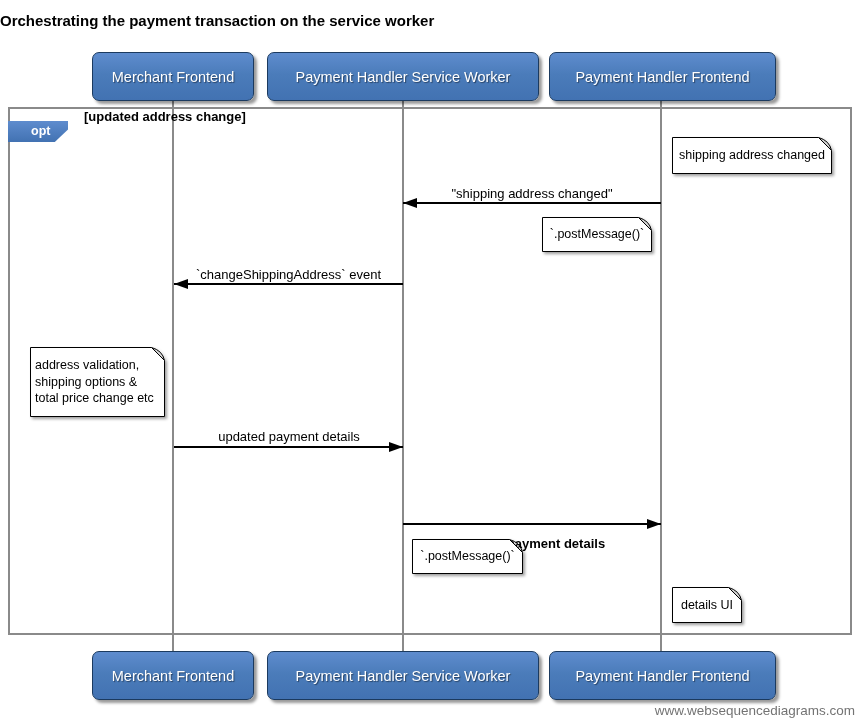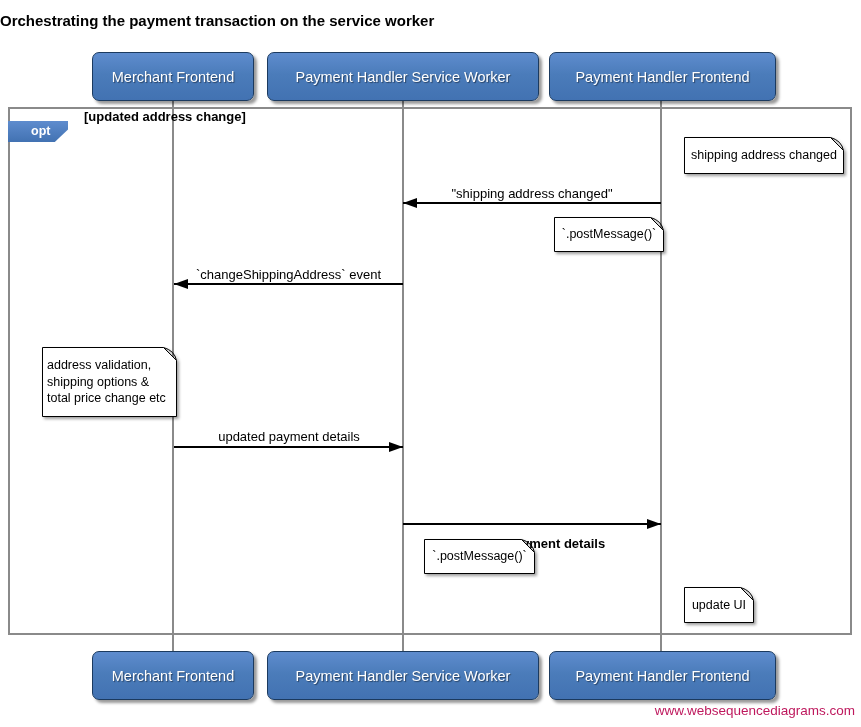--- a/index.html
+++ b/index.html
@@ -28,29 +28,29 @@
     background:linear-gradient(#5e8cce,#4272b2);
     clip-path:polygon(0 0,100% 0,100% 40%,78% 100%,0 100%);
     color:#fff;font-weight:bold;font-size:12.5px;line-height:20px;padding-left:23px;margin-top:14px;
   }
   .condition{position:absolute;left:84px;top:109px;font-size:13px;font-weight:bold;}
   .msg-line{position:absolute;height:2px;background:#000;}
   .ah{position:absolute;width:0;height:0;border-top:5px solid transparent;border-bottom:5px solid transparent;}
   .ah-left{border-right:14px solid #000;}
   .ah-right{border-left:14px solid #000;}
   .msg-label{position:absolute;font-size:13px;text-align:center;white-space:nowrap;}
-  .note{position:absolute;filter:drop-shadow(2.5px 2.5px 1.5px rgba(0,0,0,0.38));margin-left:12px;}
+  .note{position:absolute;filter:drop-shadow(2.5px 2.5px 1.5px rgba(0,0,0,0.38));}
   .note svg{display:block;}
   .note-text{
     position:absolute;left:0;top:0;right:0;bottom:0;
     display:flex;align-items:center;justify-content:center;
     font-size:12.5px;line-height:1.35;white-space:pre-line;
   }
   .note-text.left{justify-content:flex-start;text-align:left;padding:8px 5px;}
-  .footer{position:absolute;right:6px;top:703px;font-size:13.5px;color:#be185d;}
+  .footer{position:absolute;right:6px;top:703px;font-size:13.5px;color:#737373;}
 </style>
 </head>
 <body>
 
 <div id="diagram">
 
   <div class="title">Orchestrating the payment transaction on the service worker</div>
 
   <div class="lifeline" style="left:172px;"></div>
   <div class="lifeline" style="left:402px;"></div>
@@ -114,21 +114,21 @@
       <path d="M97.5,0.5 Q108.5,3.5 110.5,13.5" fill="none" stroke="#000"></path>
     </svg>
     <div class="note-text">`.postMessage()`</div>
   </div>
 
   <div class="note" style="left:672px;top:587px;">
     <svg width="70" height="36">
       <path d="M0.5,0.5 L56.5,0.5 L69.5,13.5 L69.5,35.5 L0.5,35.5 Z" fill="#fff" stroke="#000"></path>
       <path d="M56.5,0.5 Q67.5,3.5 69.5,13.5" fill="none" stroke="#000"></path>
     </svg>
-    <div class="note-text">update UI</div>
+    <div class="note-text">details UI</div>
   </div>
 
   <div class="actor" style="left:92px;top:651px;width:162px;">Merchant Frontend</div>
   <div class="actor" style="left:267px;top:651px;width:272px;">Payment Handler Service Worker</div>
   <div class="actor" style="left:549px;top:651px;width:227px;">Payment Handler Frontend</div>
 
   <div class="footer">www.websequencediagrams.com</div>
 
 </div>
 

